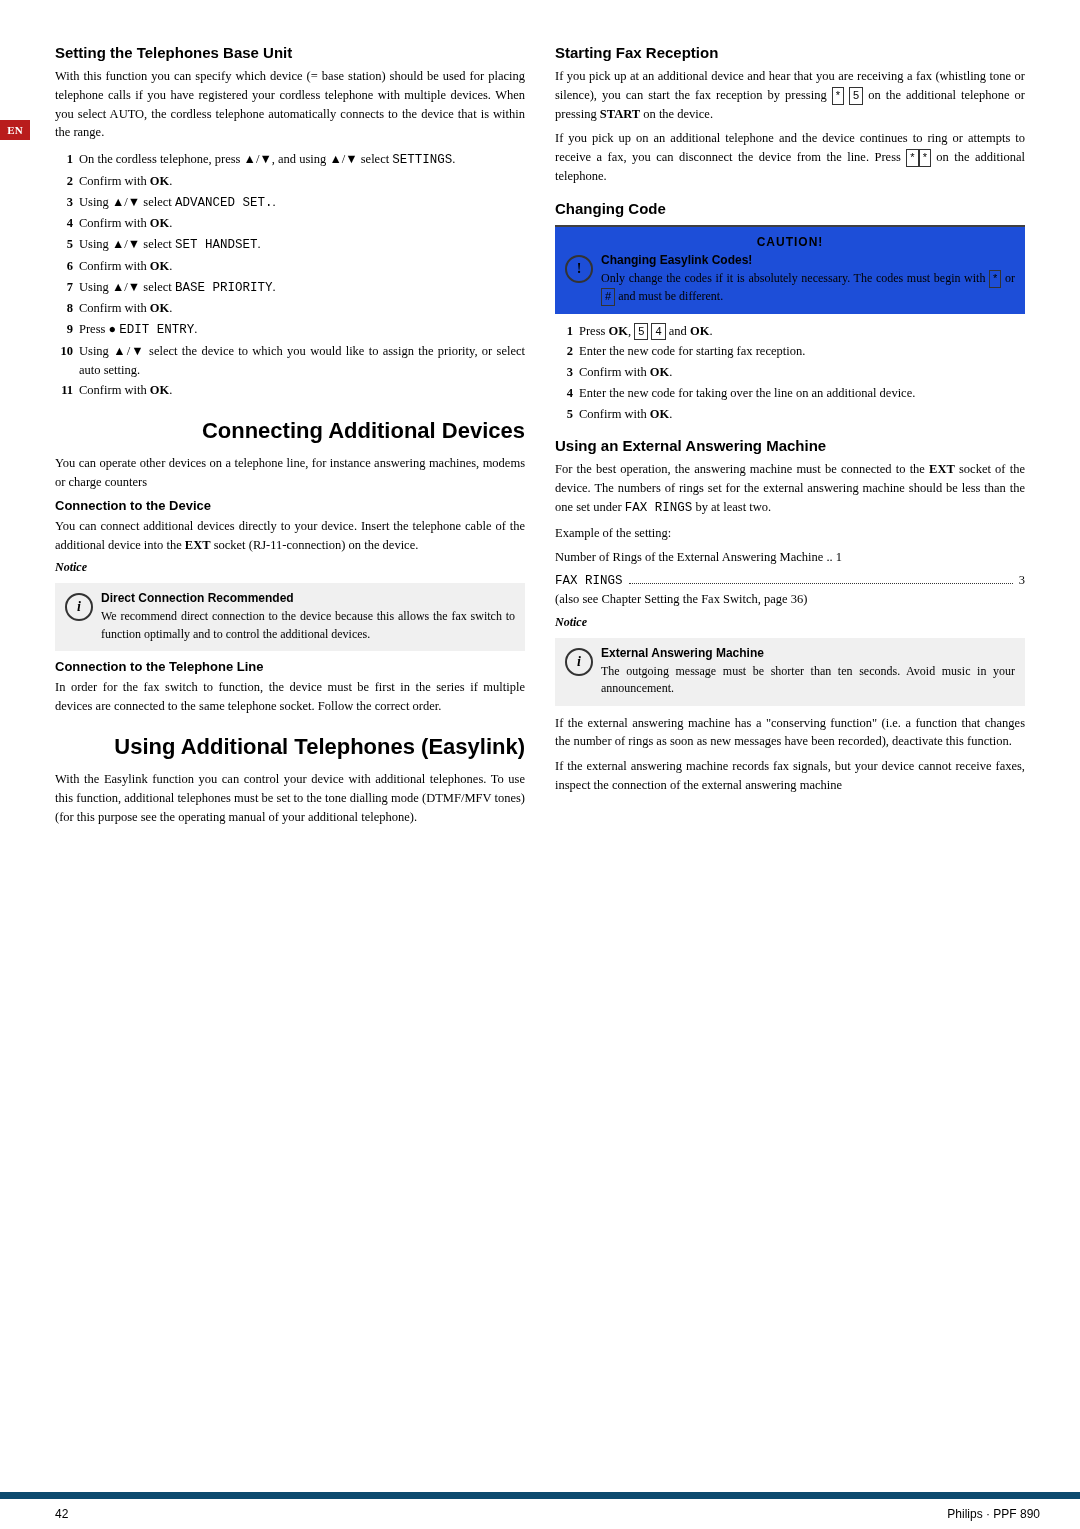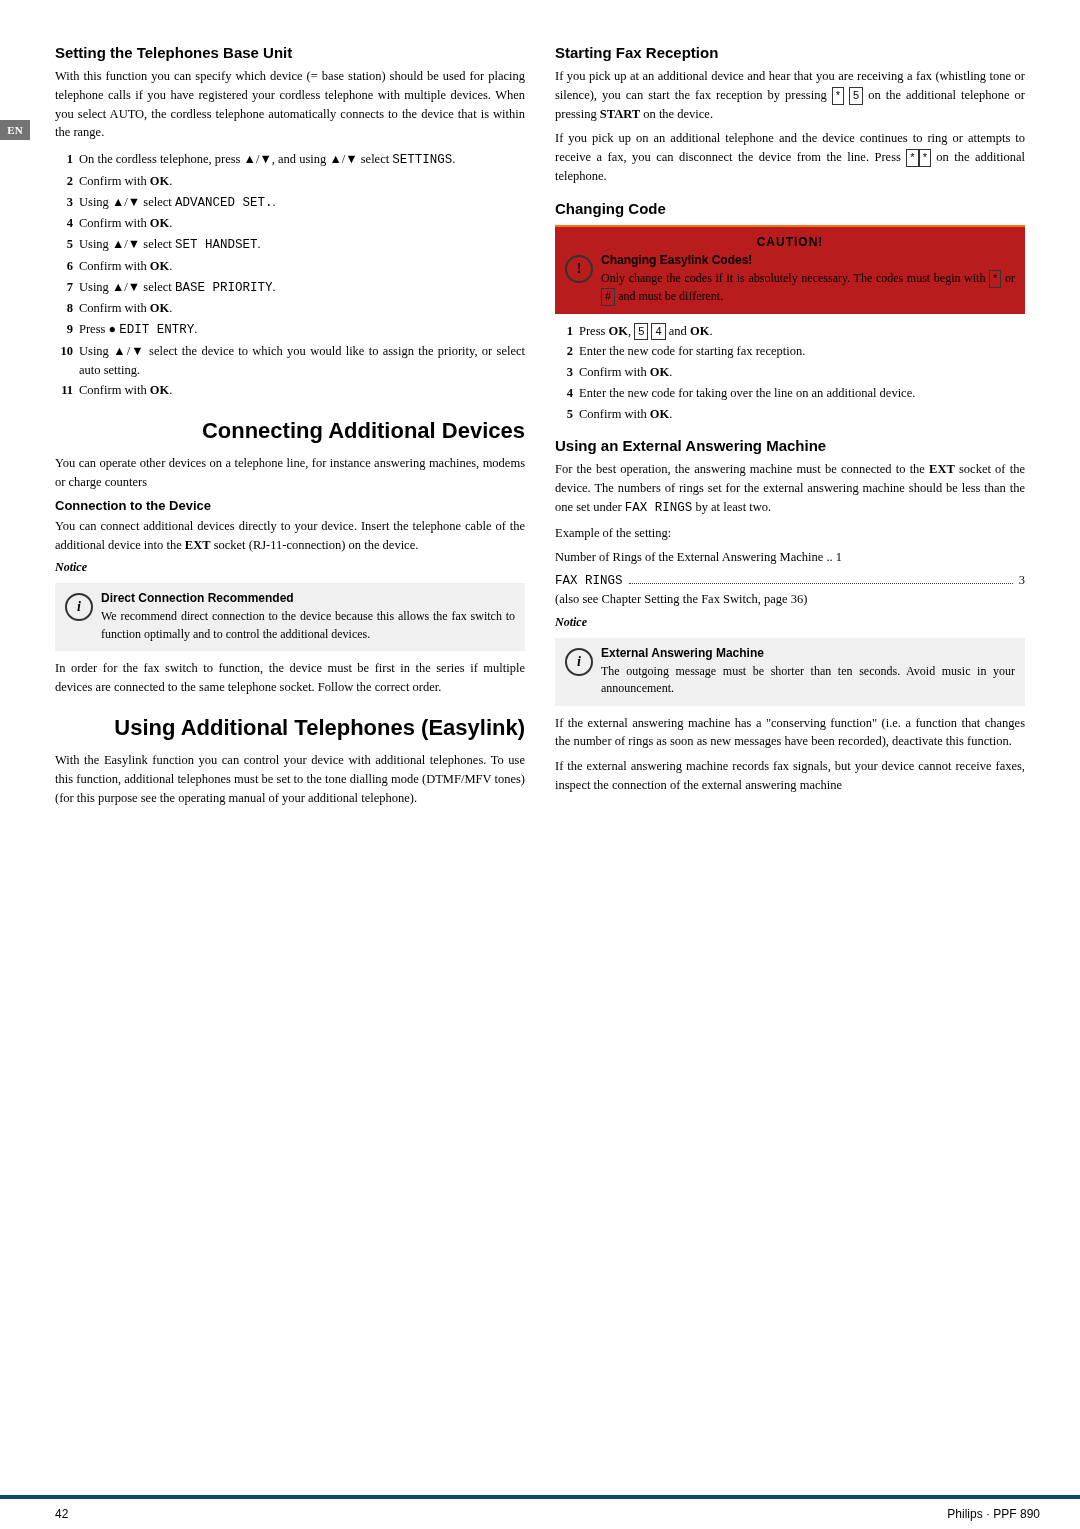--- a/index.html
+++ b/index.html
@@ -15,21 +15,21 @@
       width: 1080px;
       min-height: 1529px;
       background: #fff;
       display: flex;
       flex-direction: column;
     }
     .en-tab {
       position: absolute;
       left: 0;
       top: 120px;
-      background: #737373;
+      background: #b91c1c;
       color: #fff;
       font-size: 11px;
       font-weight: bold;
       padding: 4px 6px;
       writing-mode: horizontal-tb;
       width: 30px;
       text-align: center;
     }
     .content-area {
       display: flex;
@@ -99,22 +99,22 @@
     .notice-box {
       border: none;
       background: #f0f0f0;
       padding: 8px 10px;
       margin: 8px 0;
       display: flex;
       gap: 8px;
       align-items: flex-start;
     }
     .notice-box.caution {
-      background: #b91c1c;
-      border-top: 2px solid #f97316;
+      background: #1d4ed8;
+      border-top: 2px solid #404040;
     }
     .caution-label {
       font-family: Arial, Helvetica, sans-serif;
       font-size: 12px;
       font-weight: bold;
       text-align: center;
       text-transform: uppercase;
       letter-spacing: 1px;
       margin-bottom: 4px;
     }
@@ -167,21 +167,21 @@
       font-family: Arial, sans-serif;
       line-height: 1.4;
       vertical-align: middle;
     }
     .bold { font-weight: bold; }
     .footer {
       display: flex;
       justify-content: space-between;
       align-items: center;
       padding: 8px 40px 8px 55px;
-      border-top: 4px solid #0c4a6e;
+      border-top: 7px solid #0c4a6e;
       margin-top: auto;
     }
     .footer-page {
       font-family: Arial, sans-serif;
       font-size: 12px;
     }
     .footer-brand {
       font-family: Arial, sans-serif;
       font-size: 12px;
     }
@@ -274,20 +274,21 @@
         <div class="notice-italic">Notice</div>
         <div class="notice-box">
           <div class="notice-icon">i</div>
           <div class="notice-content">
             <div class="notice-title">Direct Connection Recommended</div>
             <div class="notice-text">We recommend direct connection to the device because this allows the fax switch to function optimally and to control the additional devices.</div>
           </div>
         </div>
       </div>
 
+      <h3>Connection to the Telephone Line</h3>
       <p>In order for the fax switch to function, the device must be first in the series if multiple devices are connected to the same telephone socket. Follow the correct order.</p>
 
       <h1>Using Additional Telephones (Easylink)</h1>
       <p>With the Easylink function you can control your device with additional telephones. To use this function, additional telephones must be set to the tone dialling mode (DTMF/MFV tones) (for this purpose see the operating manual of your additional telephone).</p>
 
     </div>
 
     <div class="right-col">
 
       <h2>Starting Fax Reception</h2>

